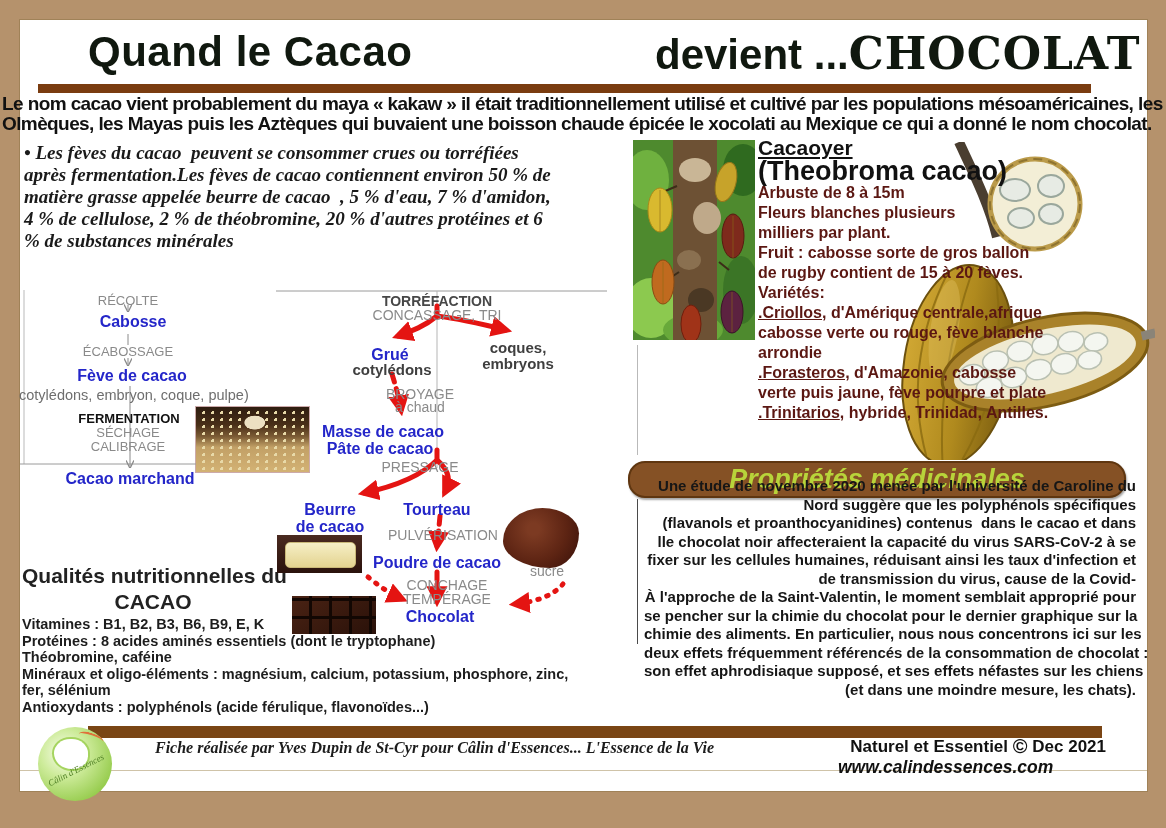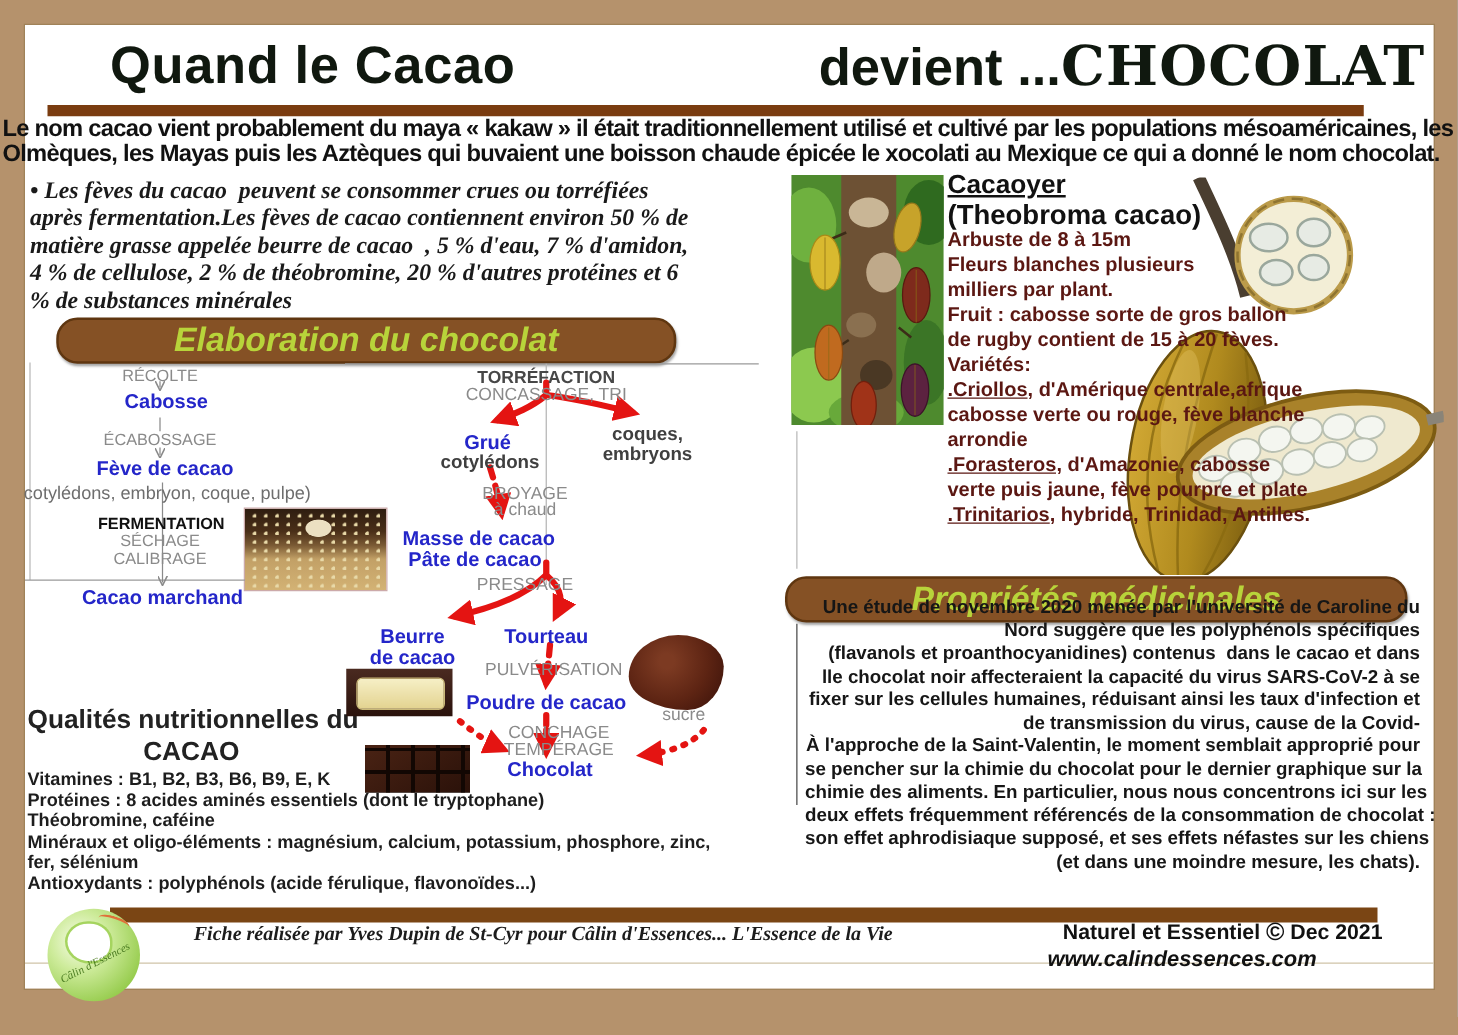--- a/index.html
+++ b/index.html
@@ -39,21 +39,21 @@
   .dk{color:#474747;font-weight:bold;font-size:14px;}
   .dk2{color:#3f3f3f;font-weight:bold;font-size:15px;line-height:16px;}
   .bl{color:#2426c9;font-weight:bold;font-size:16px;}
   .bl2{color:#2426c9;font-weight:bold;font-size:16px;line-height:17px;}
   .blk{color:#111;font-weight:bold;font-size:13px;}
   .g3{color:#8a8a8a;font-size:14px;}
 
   
   .cacaoyer{left:758px;top:136px;width:402px;z-index:2;color:#5b1712;font-weight:bold;font-size:16px;line-height:20px;}
   .cacaoyer .head{font-size:21px;color:#111;text-decoration:underline;line-height:24px;}
-  .cacaoyer .latin{font-size:22px;color:#111;line-height:23px;}
+  .cacaoyer .latin{font-size:27px;color:#111;line-height:23px;}
   .vn{text-decoration:underline;}
 
   .medtext{left:644px;top:477px;width:492px;font-size:15px;font-weight:600;color:#161616;line-height:18.5px;text-align:right;}
   .medborder{left:637px;top:499px;width:1px;height:145px;background:#4a4a4a;}
   .frameline{background:#b9b9b9;}
 
   .nut-head{left:22px;top:563px;width:262px;text-align:center;font-size:21px;font-weight:600;color:#222;line-height:26px;}
   .nut-lines{left:22px;top:616px;font-size:14.5px;font-weight:bold;color:#1d1d1d;line-height:16.5px;}
 
   
@@ -204,23 +204,20 @@
     <div>de rugby contient de 15 à 20 fèves.</div>
     <div>Variétés:</div>
     <div><span class="vn">.Criollos</span><span>, d'Amérique centrale,afrique</span></div>
     <div>cabosse verte ou rouge, fève blanche</div>
     <div>arrondie</div>
     <div><span class="vn">.Forasteros,</span><span> d'Amazonie, cabosse</span></div>
     <div>verte puis jaune, fève pourpre et plate</div>
     <div><span class="vn">.Trinitarios</span><span>, hybride, Trinidad, Antilles.</span></div>
   </div>
 
-  <div class="abs banner banner-elab">
-    <span>Elaboration du chocolat</span>
-  </div>
 
   <div class="photo ferment"></div>
   <div class="photo butter"></div>
   <div class="photo chocbar"></div>
   <div class="photo powder"></div>
 
   <svg class="overlay" width="1166" height="828" viewBox="0 0 1166 828">
     <defs>
       <marker id="ra" viewBox="0 0 10 10" refX="7" refY="5" markerWidth="4.2" markerHeight="4.2" orient="auto">
           <path d="M0,0 L10,5 L0,10 z" fill="#e41412"></path>

